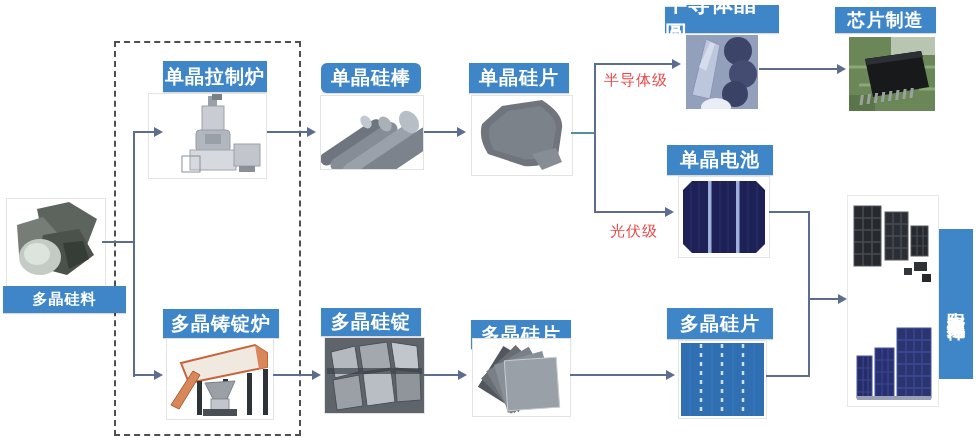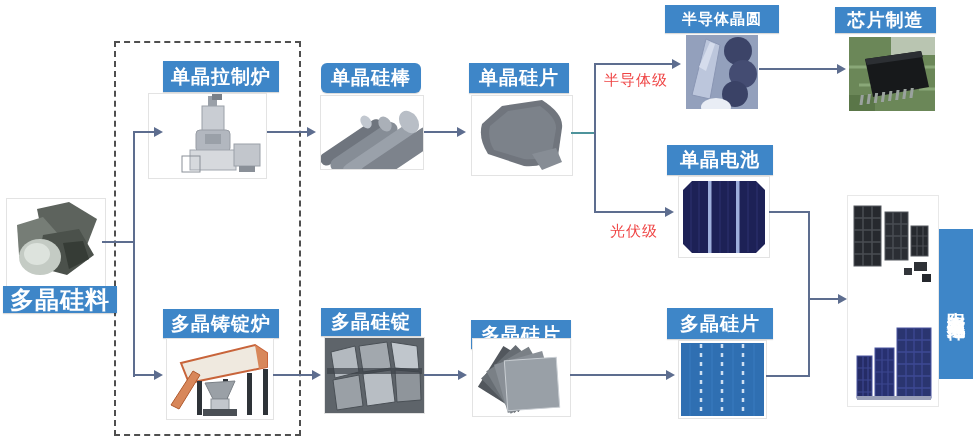--- a/index.html
+++ b/index.html
@@ -49,23 +49,23 @@
   <div class="img-box" style="left:6px;top:198px;width:98px;height:88px;">
     <svg viewBox="0 0 98 88" width="98" height="88">
       <polygon points="30,10 62,3 90,20 80,46 54,40 34,30" fill="#5d635d"></polygon>
       <polygon points="10,26 36,18 52,36 42,62 12,56" fill="#767d76"></polygon>
       <polygon points="36,36 72,30 87,56 60,76 30,68" fill="#4b514b"></polygon>
       <polygon points="56,44 76,42 82,60 62,70" fill="#363c36"></polygon>
       <ellipse cx="33" cy="58" rx="21" ry="18" fill="#c4cbc4"></ellipse>
       <ellipse cx="30" cy="55" rx="13" ry="11" fill="#dde3dd"></ellipse>
     </svg>
   </div>
-  <div class="nlabel" style="left:3px;top:286px;width:114px;height:27px;font-size:24px;text-align:center;">多晶硅料</div>
-
-  <div class="nlabel" style="left:163px;top:61px;width:116px;height:31px;">单晶拉制炉</div>
+  <div class="nlabel" style="left:3px;top:286px;width:123px;height:27px;font-size:15px;text-align:center;">多晶硅料</div>
+
+  <div class="nlabel" style="left:163px;top:61px;width:104px;height:31px;">单晶拉制炉</div>
   <div class="img-box" style="left:148px;top:93px;width:117px;height:84px;">
     <svg viewBox="0 0 117 84" width="117" height="84">
       <rect x="59" y="2" width="9" height="11" fill="#9aa0a8"></rect>
       <rect x="63" y="0" width="10" height="6" fill="#7a8088"></rect>
       <rect x="53" y="12" width="22" height="26" fill="#c9cdd3" stroke="#9aa0a8"></rect>
       <rect x="47" y="36" width="34" height="22" rx="4" fill="#b2b7bf" stroke="#989da5"></rect>
       <rect x="41" y="56" width="46" height="20" fill="#d6d9dd" stroke="#a0a5ad"></rect>
       <rect x="85" y="50" width="26" height="22" fill="#c2c6cc" stroke="#9aa0a8"></rect>
       <rect x="33" y="62" width="18" height="16" fill="none" stroke="#8a9098"></rect>
       <rect x="90" y="72" width="16" height="6" fill="#8a9098"></rect>
@@ -106,21 +106,21 @@
 
   <div class="nlabel" style="left:469px;top:63px;width:100px;height:30px;">单晶硅片</div>
   <div class="img-box" style="left:471px;top:95px;width:100px;height:79px;">
     <svg viewBox="0 0 100 79" width="100" height="79">
       <path d="M30,10 L70,4 Q92,18 90,32 L86,60 Q70,72 52,70 L16,58 Q6,42 10,28 Z" fill="#70757d"></path>
       <path d="M36,15 L68,10 Q85,22 84,33 L80,56 Q66,65 52,63 L22,54 Q15,42 18,30 Z" fill="#7c828a"></path>
       <path d="M60,58 L84,52 L90,66 L70,74 Z" fill="#878d95"></path>
     </svg>
   </div>
 
-  <div class="nlabel" style="left:665px;top:5px;width:114px;height:28px;font-size:15px;">半导体晶圆</div>
+  <div class="nlabel" style="left:665px;top:5px;width:114px;height:28px;font-size:22px;">半导体晶圆</div>
   <div class="img-box noborder" style="left:686px;top:35px;width:72px;height:74px;">
     <svg viewBox="0 0 72 74" width="72" height="74">
       <rect width="72" height="74" fill="#93a0bc"></rect>
       <polygon points="6,60 20,4 34,10 24,64" fill="#bcc6dc" stroke="#8a96b4"></polygon>
       <polygon points="13,32 24,7 29,9 20,36" fill="#d5dcec"></polygon>
       <circle cx="52" cy="16" r="14" fill="#3c4468"></circle>
       <circle cx="57" cy="39" r="14" fill="#444c72"></circle>
       <circle cx="49" cy="59" r="13" fill="#3a4266"></circle>
       <ellipse cx="30" cy="72" rx="15" ry="9" fill="#e9edf5"></ellipse>
     </svg>

